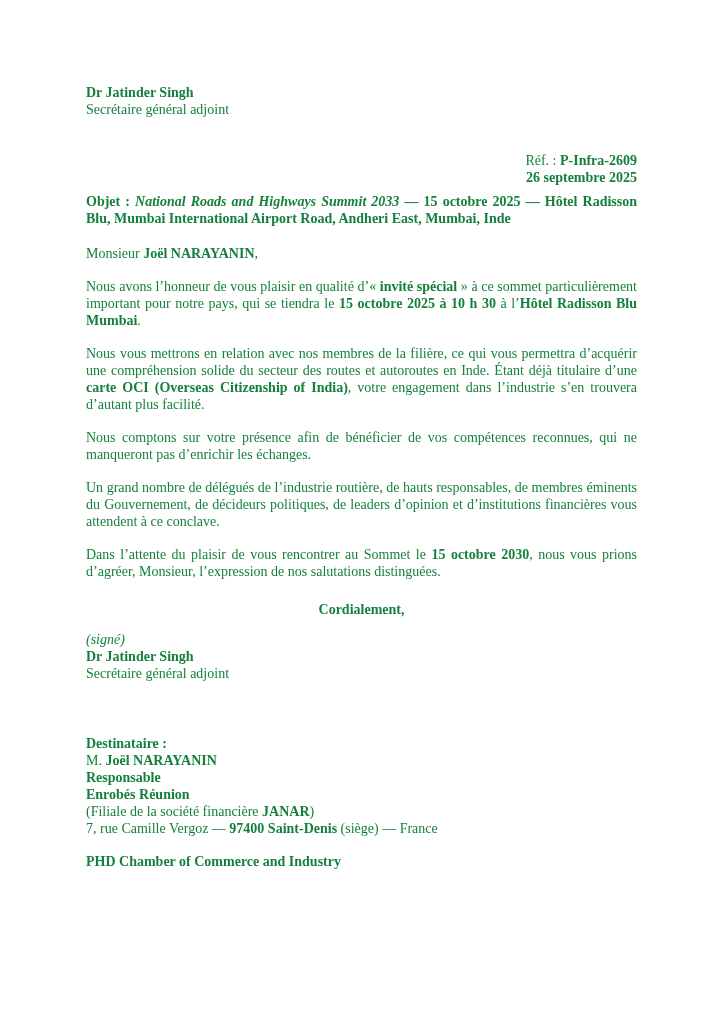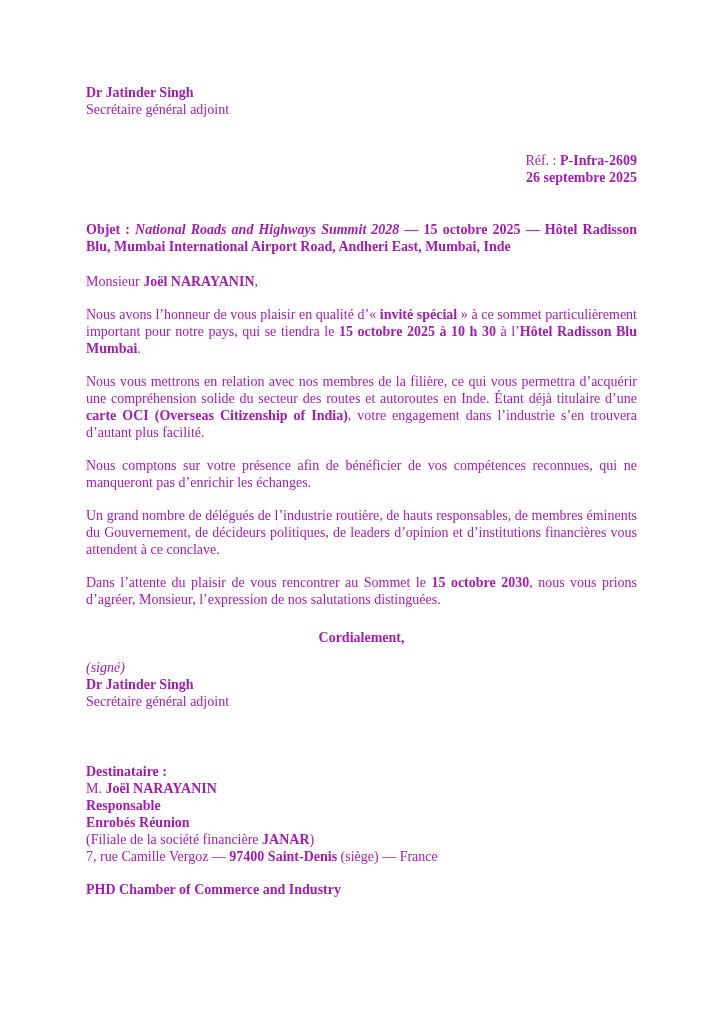--- a/index.html
+++ b/index.html
@@ -2,34 +2,34 @@
 <html><head>
 <meta charset="utf-8">
 <style>
   * { margin: 0; padding: 0; box-sizing: border-box; }
   html, body { background: #ffffff; }
   body { width: 724px; }
   .page {
     width: 724px;
     height: 1024px;
     background: #ffffff;
-    color: #a21caf;
+    color: #15803d;
     font-family: "Liberation Serif", "DejaVu Serif", serif;
     font-size: 14px;
     line-height: 17px;
     padding: 84px 87px 0 86px;
     overflow: hidden;
   }
   .b { font-weight: bold; }
   .i { font-style: italic; }
   .justify { text-align: justify; }
   .right { text-align: right; }
 
   .sender-block    { margin-bottom: 34px; }
-  .reference-block { margin-bottom: 35px; }
+  .reference-block { margin-bottom: 7px; }
   .subject-line    { margin-bottom: 18px; font-weight: bold; }
   .salutation      { margin-bottom: 16px; }
   .para            { margin-bottom: 16px; }
   .para-last       { margin-bottom: 21px; }
   .closing         { margin-bottom: 13px; font-weight: bold; text-align: center; }
   .signature-block { margin-bottom: 53px; }
   .recipient-block { margin-bottom: 16px; }
   .phd-line        { font-weight: bold; }
 
   
@@ -44,21 +44,21 @@
   <div class="sender-block">
     <div class="b">Dr Jatinder Singh</div>
     <div>Secrétaire général adjoint</div>
   </div>
 
   <div class="reference-block right">
     <div><span>Réf. : </span><span class="seg-b">P-Infra-2609</span></div>
     <div class="b">26 septembre 2025</div>
   </div>
 
-  <p class="subject-line justify"><span class="seg-b">Objet : </span><span class="seg-b seg-i">National Roads and Highways Summit 2028</span><span class="seg-b"> — 15 octobre 2025 — Hôtel Radisson Blu, Mumbai International Airport Road, Andheri East, Mumbai, Inde</span></p>
+  <p class="subject-line justify"><span class="seg-b">Objet : </span><span class="seg-b seg-i">National Roads and Highways Summit 2033</span><span class="seg-b"> — 15 octobre 2025 — Hôtel Radisson Blu, Mumbai International Airport Road, Andheri East, Mumbai, Inde</span></p>
 
   <p class="salutation"><span>Monsieur </span><span class="seg-b">Joël NARAYANIN</span><span>,</span></p>
 
   <p class="para justify"><span>Nous avons l’honneur de vous plaisir en qualité d’« </span><span class="seg-b">invité spécial</span><span> » à ce sommet particulièrement important pour notre pays, qui se tiendra le </span><span class="seg-b">15 octobre 2025 à 10 h 30</span><span> à l’</span><span class="seg-b">Hôtel Radisson Blu Mumbai</span><span>.</span></p>
   <p class="para justify"><span>Nous vous mettrons en relation avec nos membres de la filière, ce qui vous permettra d’acquérir une compréhension solide du secteur des routes et autoroutes en Inde. Étant déjà titulaire d’une </span><span class="seg-b">carte OCI (Overseas Citizenship of India)</span><span>, votre engagement dans l’industrie s’en trouvera d’autant plus facilité.</span></p>
   <p class="para justify"><span>Nous comptons sur votre présence afin de bénéficier de vos compétences reconnues, qui ne manqueront pas d’enrichir les échanges.</span></p>
   <p class="para justify"><span>Un grand nombre de délégués de l’industrie routière, de hauts responsables, de membres éminents du Gouvernement, de décideurs politiques, de leaders d’opinion et d’institutions financières vous attendent à ce conclave.</span></p>
   <p class="para para-last justify"><span>Dans l’attente du plaisir de vous rencontrer au Sommet le </span><span class="seg-b">15 octobre 2030</span><span>, nous vous prions d’agréer, Monsieur, l’expression de nos salutations distinguées.</span></p>
 
   <p class="closing">Cordialement,</p>

